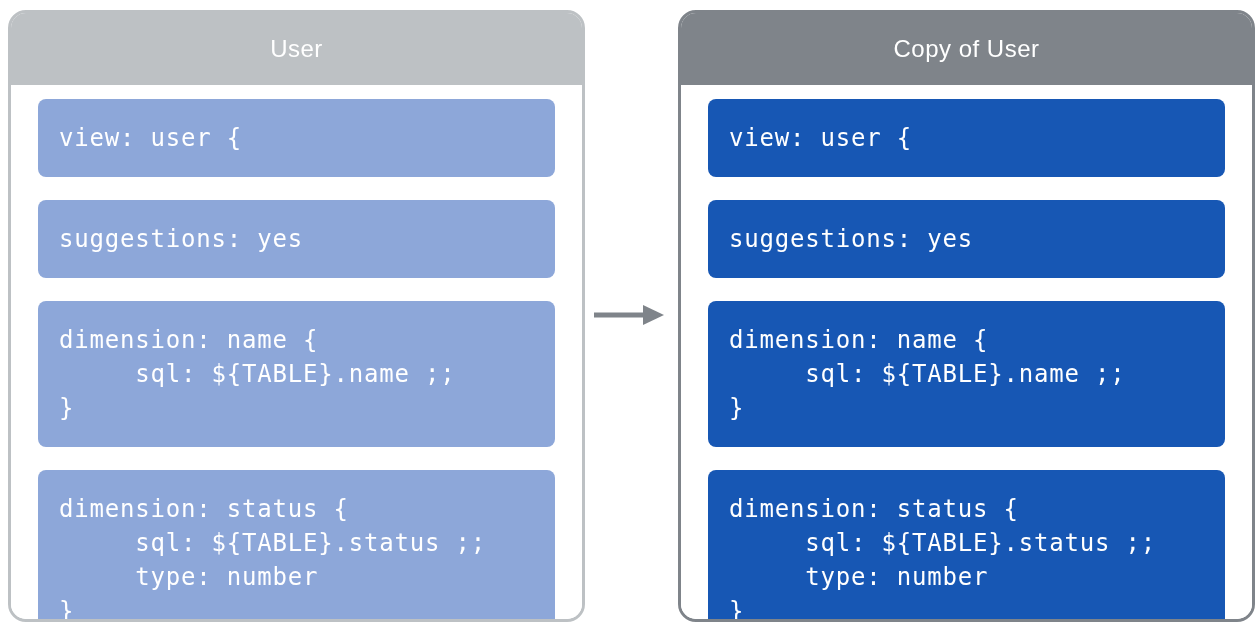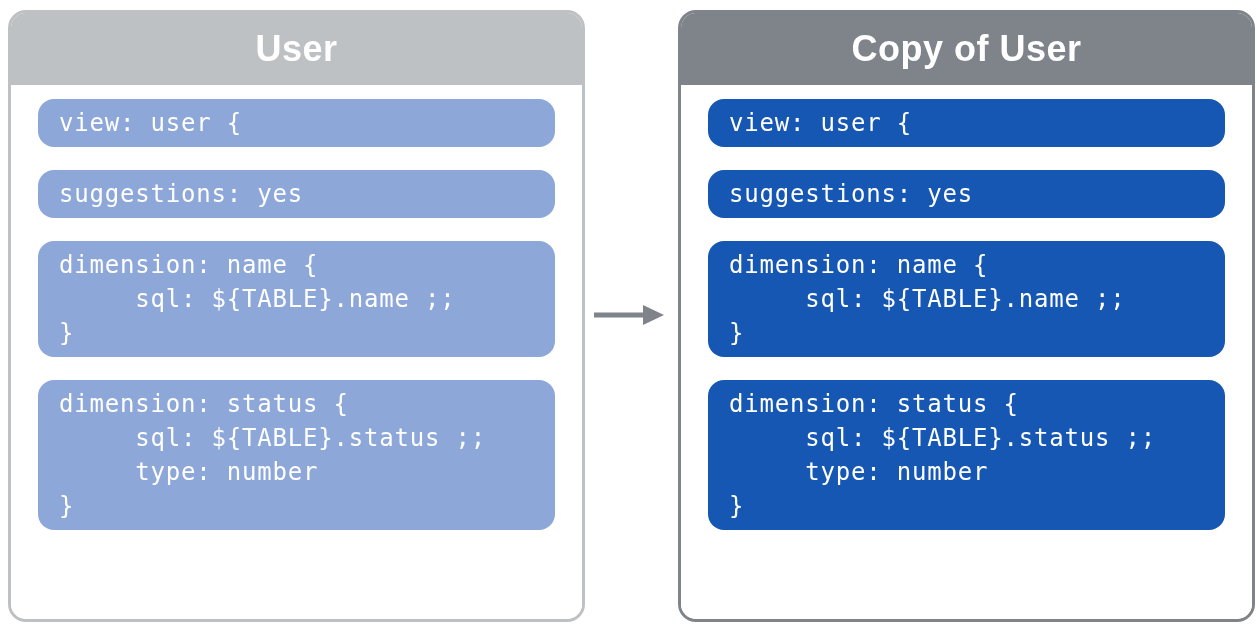--- a/index.html
+++ b/index.html
@@ -31,36 +31,36 @@
   .panel.right { left: 678px; width: 577px; }
   .panel-header {
     flex: 0 0 72px;
     background: var(--frame, #bdc1c4);
     display: flex;
     align-items: center;
     justify-content: center;
   }
   .panel-title {
     color: #ffffff;
-    font-size: 36px;
-    font-weight: 700;
+    font-size: 24px;
+    font-weight: 400;
     letter-spacing: 0.5px;
   }
   .panel-body {
     flex: 1;
     padding: 14px 27px 16px 27px;
     display: flex;
     flex-direction: column;
     gap: 23px;
     background: #ffffff;
   }
   .code-block {
     background: var(--block, #8da7d9);
-    border-radius: 16px;
-    padding: 7px 21px;
+    border-radius: 8px;
+    padding: 22px 21px;
     color: #ffffff;
   }
   .code-line {
     font-family: "DejaVu Sans Mono", "Liberation Mono", monospace;
     font-size: 24px;
     line-height: 34px;
     letter-spacing: 0.8px;
     white-space: pre;
     color: #ffffff;
   }

